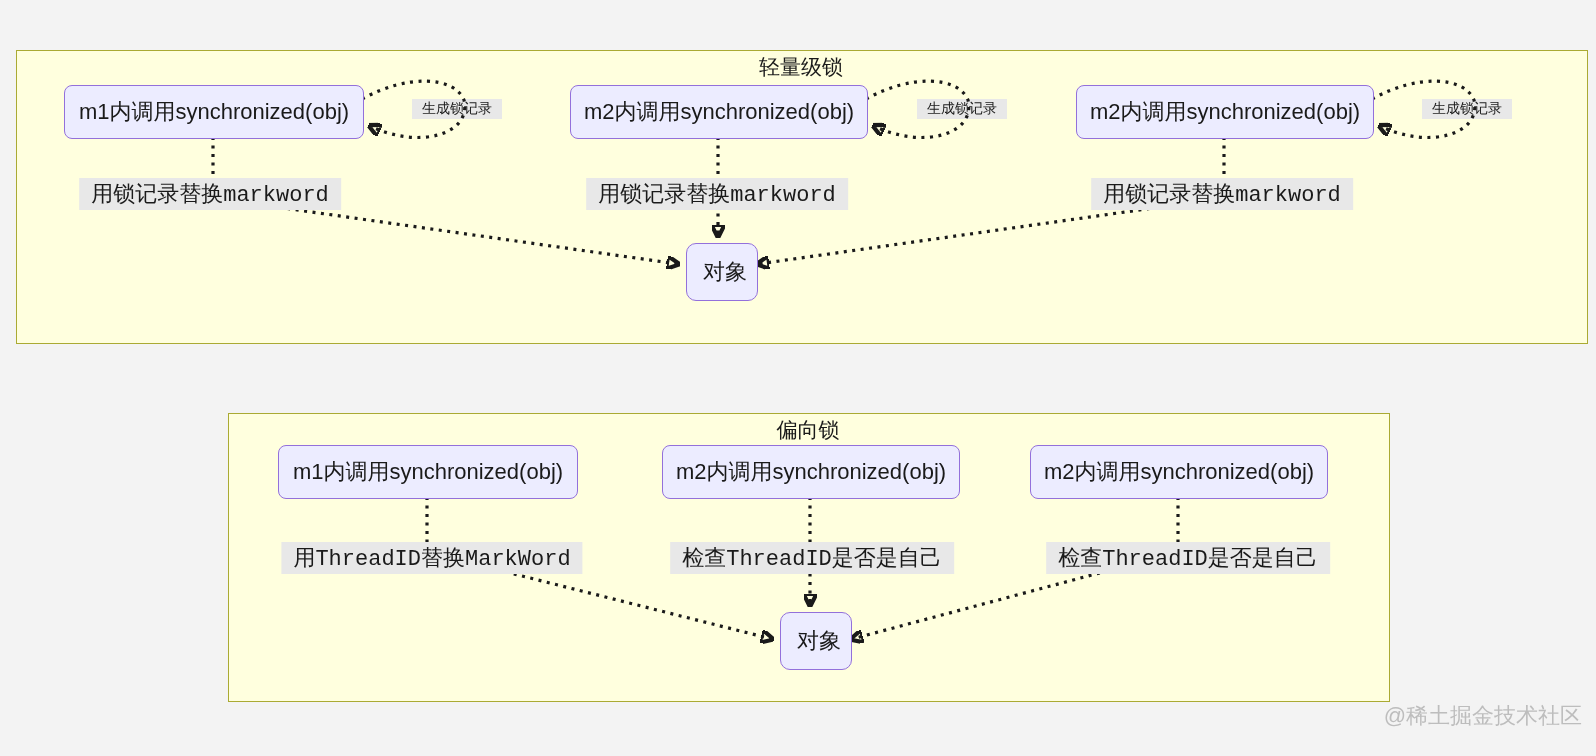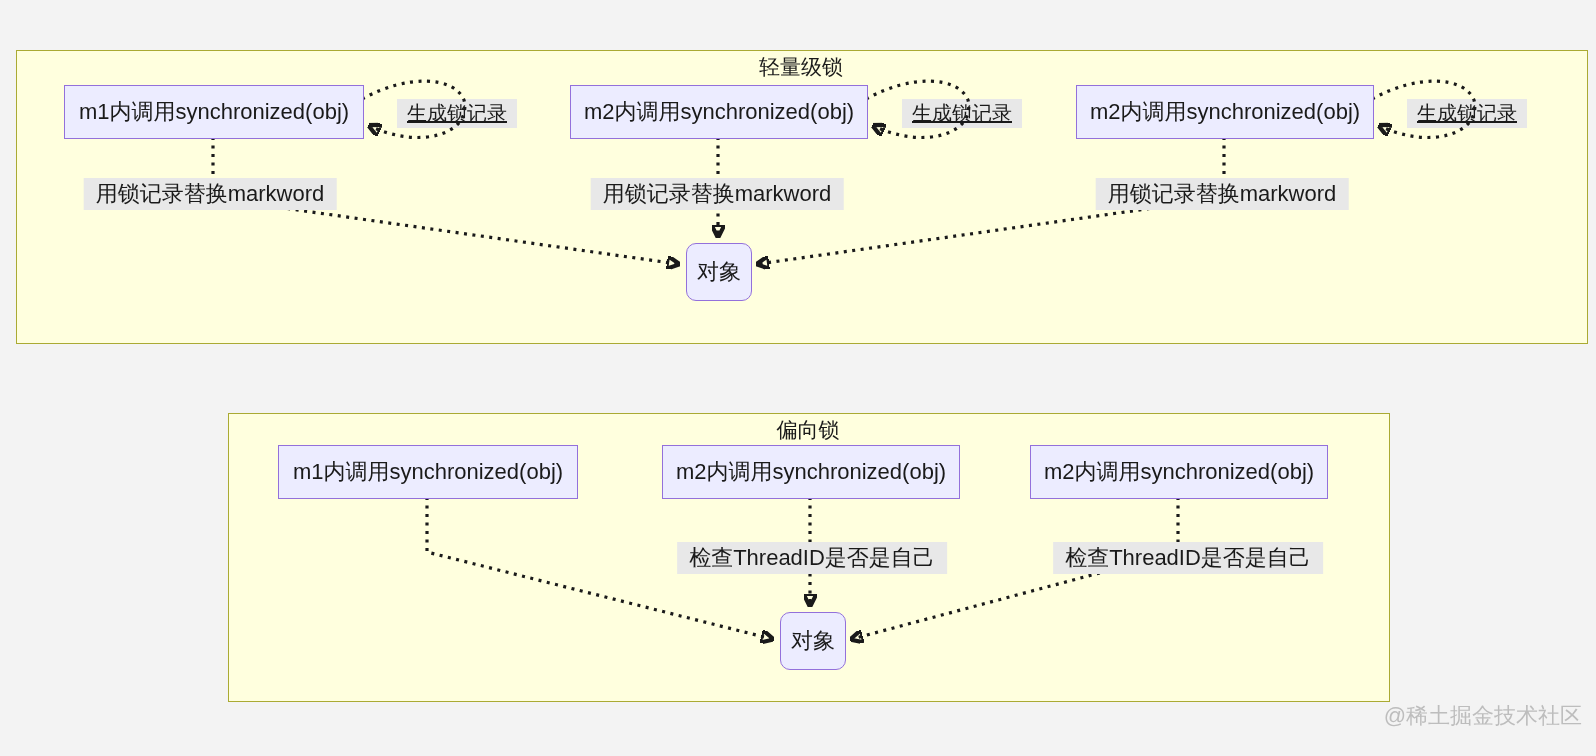--- a/index.html
+++ b/index.html
@@ -28,48 +28,48 @@
     transform:translateX(-50%);
     font-size:21px;
     color:var(--text);
     z-index:1;
     white-space:nowrap;
   }
   .node{
     position:absolute;
     background:var(--node-fill);
     border:1.5px solid var(--node-border);
-    border-radius:0;
+    border-radius:8px;
     display:flex;align-items:center;justify-content:center;
     font-size:22px;
     color:var(--text);
     z-index:4;
     white-space:nowrap;
   }
-  .node.small{border-radius:10px;font-size:22px;}
+  .node.small{border-radius:10px;font-size:22px;padding-left:6px;}
   .edge-label{
     position:absolute;
     transform:translateX(-50%);
     background:var(--label-bg);
     color:var(--text);
     font-size:22px;
     padding:1px 12px;
     white-space:nowrap;
     z-index:3;
+    font-family:Liberation Mono, monospace;
   }
   .loop-label{
     position:absolute;
     transform:translateX(-50%);
     background:var(--label-bg);
     color:var(--text);
-    font-size:20px;
+    font-size:14px;
     padding:1px 10px;
     white-space:nowrap;
     z-index:1;
-    text-decoration:underline;
   }
   svg.edges{
     position:absolute;left:0;top:0;
     z-index:2;
     pointer-events:none;
   }
   svg.edges path{
     fill:none;
     stroke:var(--edge);
     stroke-width:3.2px;
@@ -108,20 +108,21 @@
 
   <div class="node small" style="left:686px;top:243px;width:64px;height:56px;">对象</div>
 
   <div class="cluster" style="left:228px;top:413px;width:1160px;height:287px;"></div>
   <div class="cluster-title" style="left:808px;top:416px;text-align:center;">偏向锁</div>
 
   <div class="node" style="left:278px;top:445px;width:298px;height:52px;">m1内调用synchronized(obj)</div>
   <div class="node" style="left:662px;top:445px;width:296px;height:52px;">m2内调用synchronized(obj)</div>
   <div class="node" style="left:1030px;top:445px;width:296px;height:52px;">m2内调用synchronized(obj)</div>
 
+  <div class="edge-label" style="left:432px;top:542px;">用ThreadID替换MarkWord</div>
   <div class="edge-label" style="left:812px;top:542px;">检查ThreadID是否是自己</div>
   <div class="edge-label" style="left:1188px;top:542px;">检查ThreadID是否是自己</div>
 
   <div class="node small" style="left:780px;top:612px;width:64px;height:56px;">对象</div>
 
   <svg class="edges" width="1596" height="756">
     <defs>
       <marker id="arrow" viewBox="0 0 10 10" refX="8.5" refY="5" markerWidth="13" markerHeight="13" markerUnits="userSpaceOnUse" orient="auto">
         <path d="M0,0 L10,5 L0,10 z" fill="#1a1a1a" stroke="none" style="stroke-dasharray:none;"></path>
       </marker>

